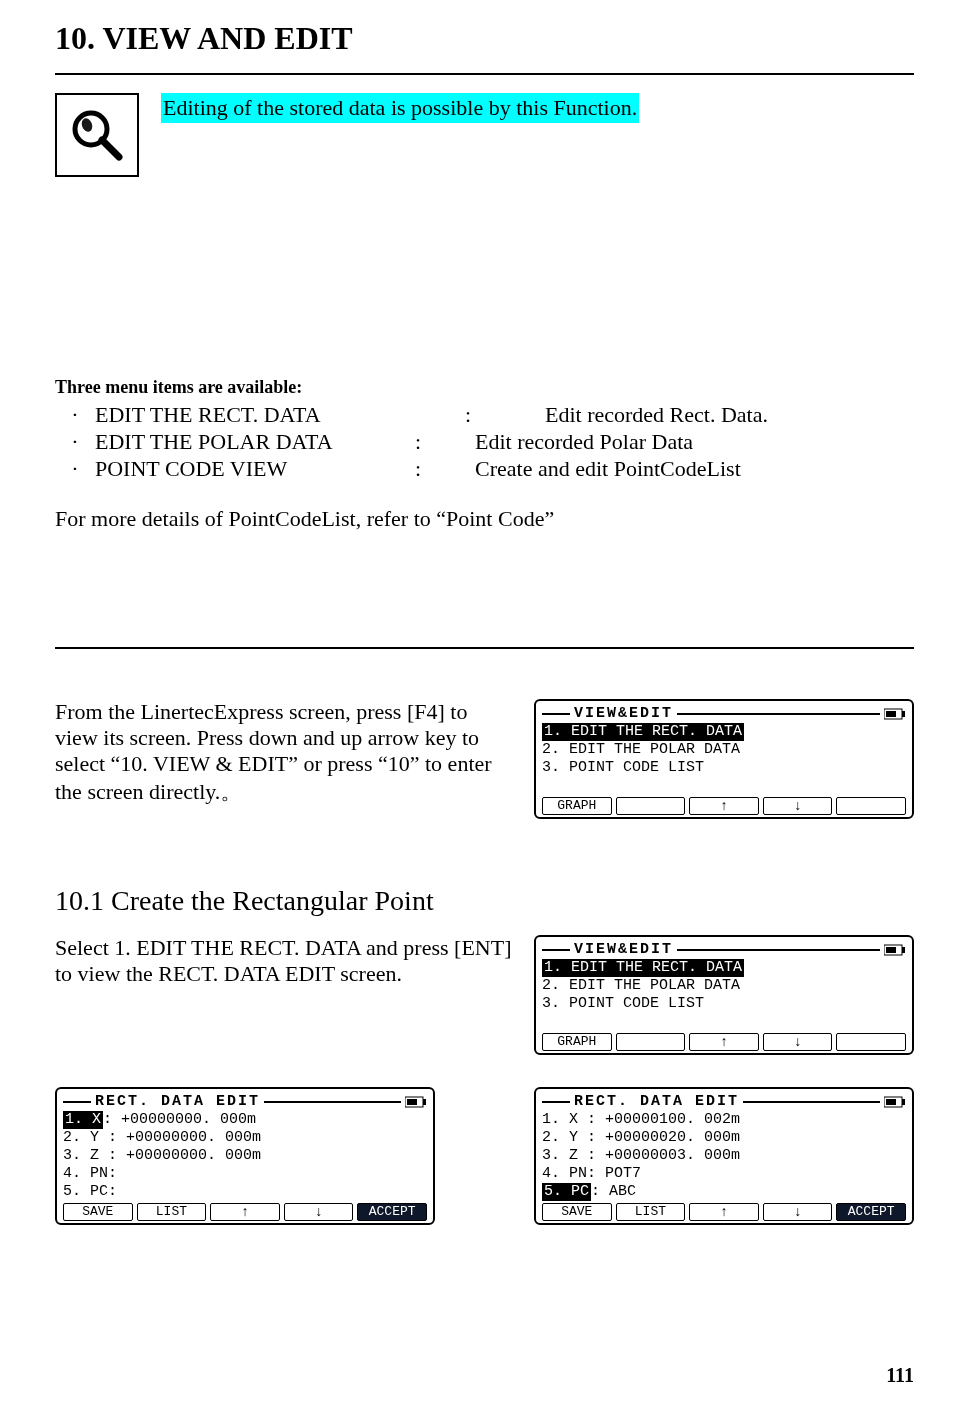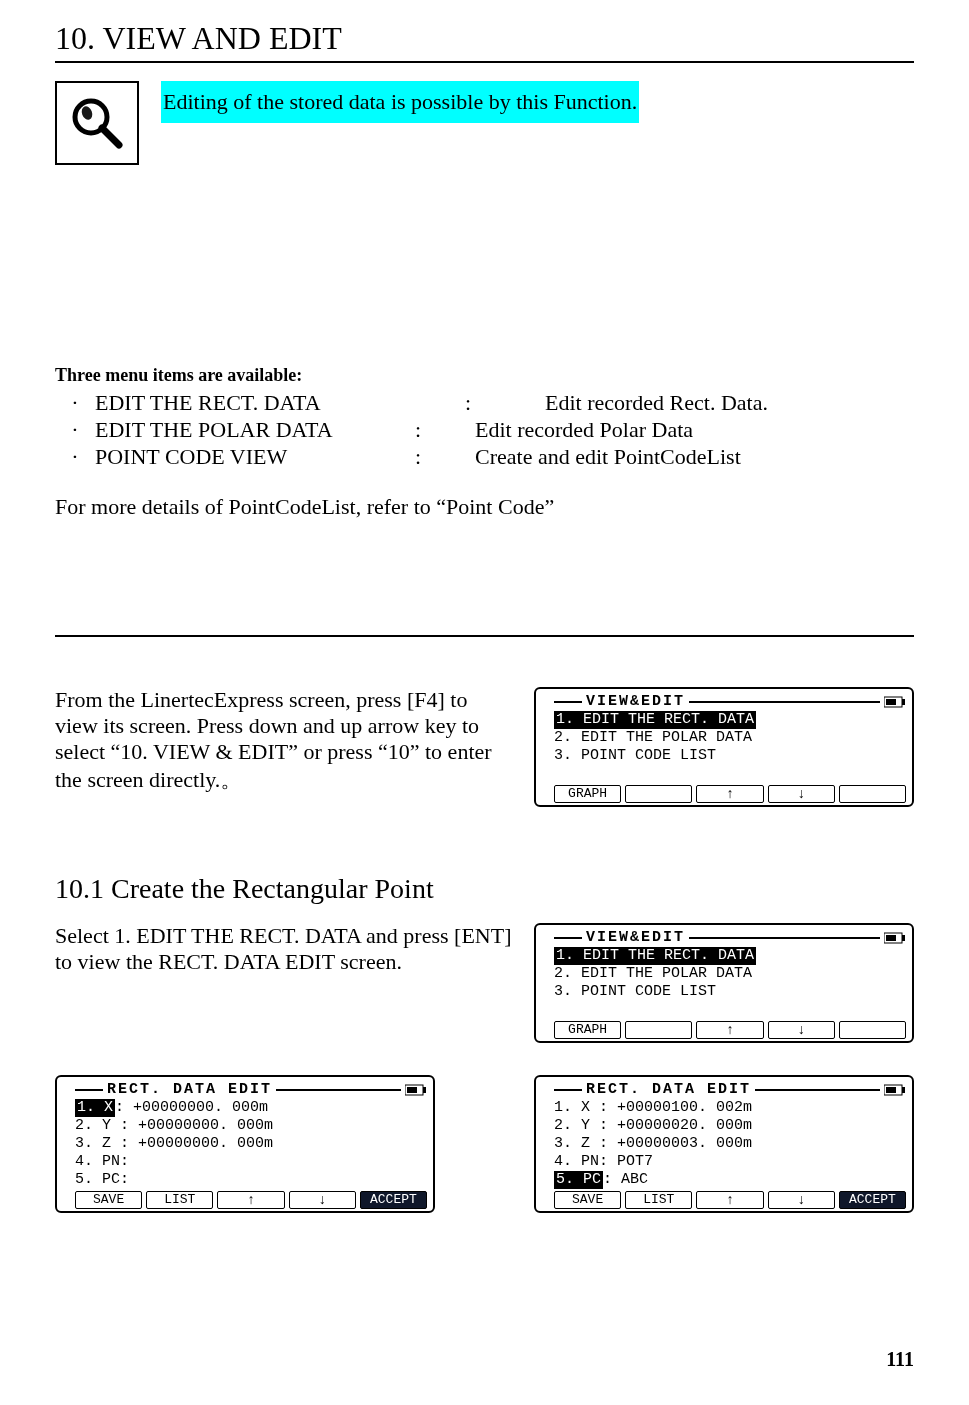--- a/index.html
+++ b/index.html
@@ -1,48 +1,48 @@
 <!DOCTYPE html>
 <html><head>
 <meta charset="utf-8">
 <style>
   html,body{margin:0;padding:0;background:#fff;color:#000;font-family:"Times New Roman",Times,serif}
   .page{width:969px;min-height:1405px;box-sizing:border-box;padding:20px 55px 20px 55px;position:relative}
-  .h1{font-size:32px;font-weight:normal;border-bottom:2px solid #000;padding-bottom:4px;margin:0 0 18px 0}
+  .h1{font-size:32px;font-weight:bold;border-bottom:2px solid #000;padding-bottom:16px;margin:0 0 18px 0}
   .icon-row{display:flex;align-items:flex-start;gap:22px;margin-bottom:200px}
   .mag-box{width:80px;height:80px;border:2px solid #000;display:flex;align-items:center;justify-content:center}
   .mag-box svg{width:60px;height:60px}
-  .highlighted{background:#00ffff;font-size:22px;padding:8px 2px}
+  .highlighted{background:#00ffff;font-size:22px;padding:2px 2px}
   .sect-title{font-size:18px;font-weight:bold;margin:0 0 4px 0}
   .item-row{font-size:22px;display:flex;align-items:baseline;margin:1px 0;gap:0}
   .dot{width:40px;display:inline-block;text-align:center}
   .col-a{display:inline-block;min-width:320px}
   .col-b{display:inline-block;min-width:20px}
   .col-c{display:inline-block;padding-left:40px}
   .item1 .col-a{min-width:370px}
   .item1 .col-c{padding-left:60px}
   .para{font-size:22px;margin:24px 0 0 0}
   .hr{border-top:2px solid #000;margin:115px 0 50px 0;height:0}
   .two-col{display:flex;align-items:flex-start;gap:20px}
   .left-text{flex:1;font-size:22px}
   .h2{font-size:28px;font-weight:normal;margin:60px 0 18px 0}
-  .lcd{border:2px solid #000;border-radius:6px;width:380px;box-sizing:border-box;padding:4px 6px 2px 18px;font-family:"Lucida Console","Courier New",monospace;font-size:15px;line-height:1.2;background:#fff;margin-bottom:6px}
+  .lcd{border:2px solid #000;border-radius:6px;width:380px;box-sizing:border-box;padding:4px 6px 2px 6px;font-family:"Lucida Console","Courier New",monospace;font-size:15px;line-height:1.2;background:#fff;margin-bottom:6px}
   .lcd .hdr{display:flex;align-items:center;gap:4px;font-weight:bold;letter-spacing:2px}
   .lcd .hdr .line{flex:1;height:2px;background:#000}
   .lcd .hdr .short-line{width:28px;height:2px;background:#000}
   .battery{display:inline-flex;align-items:center}
   .battery svg{width:22px;height:12px}
   .lcd .row{white-space:pre}
   .lcd .sel{background:#000;color:#fff;display:inline-block;padding:0 2px}
   .lcd .fkeys{display:flex;gap:4px;margin-top:2px}
   .lcd .fkey{flex:1;border:1px solid #000;border-radius:2px;text-align:center;font-size:13px;padding:0;height:16px;line-height:16px;display:flex;align-items:center;justify-content:center}
   .lcd .fkey.inv{background:#0f172a;color:#fff}
   .lcd-row{display:flex;justify-content:space-between;margin-top:26px}
   .arrow{font-size:14px}
-  .page-num{position:absolute;bottom:34px;right:55px;font-size:20px;font-weight:bold}
+  .page-num{position:absolute;bottom:18px;right:55px;font-size:20px;font-weight:bold}
 </style>
 </head>
 <body>
 
 <div class="page">
 
   <div class="h1">10. VIEW AND EDIT</div>
 
   <div class="icon-row">
     <div class="mag-box">

